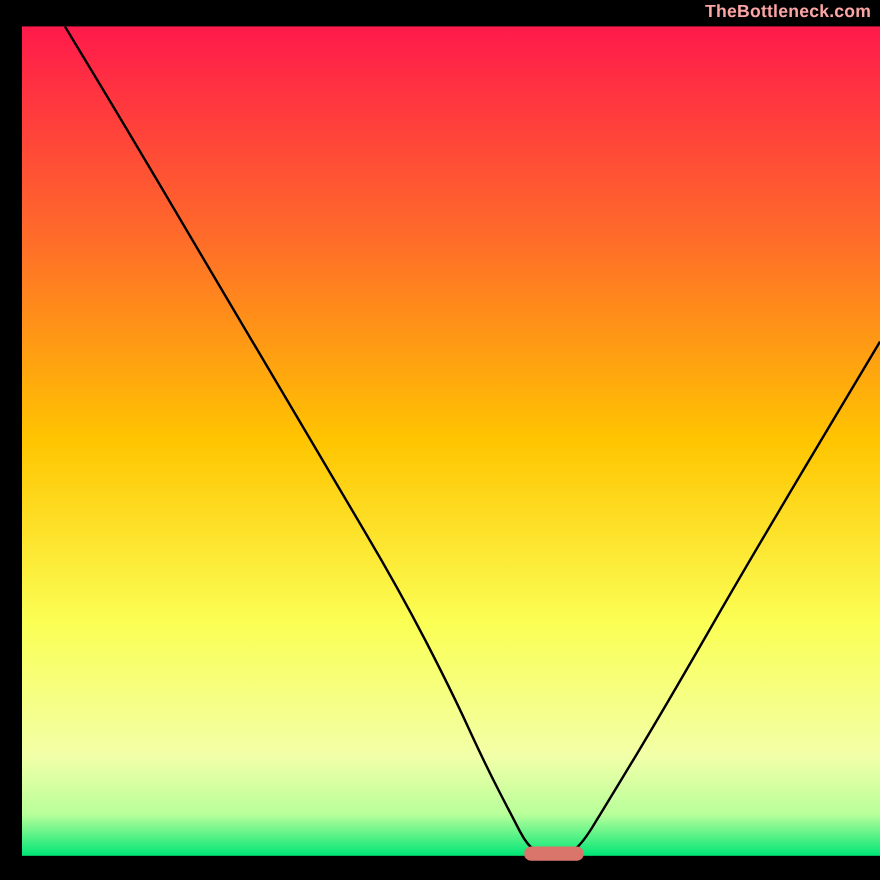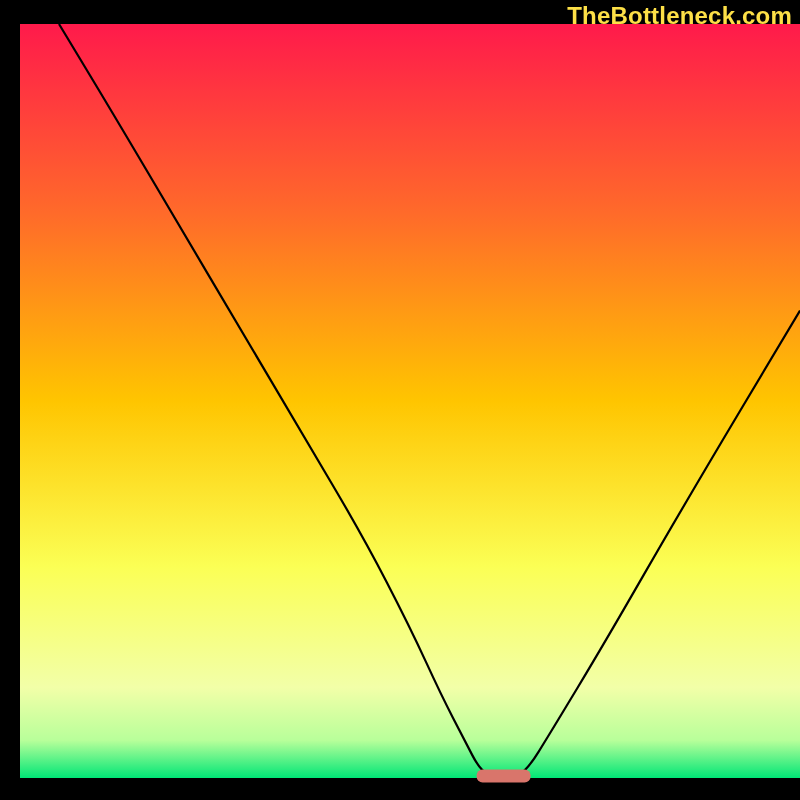--- a/index.html
+++ b/index.html
@@ -13,23 +13,23 @@
   .stage {
     position: relative;
     width: 800px;
     height: 800px;
   }
   .watermark {
     position: absolute;
     top: 2px;
     right: 8px;
     font-family: Arial, Helvetica, sans-serif;
-    font-size: 24px;
+    font-size: 16px;
     font-weight: 600;
-    color: #fde047;
+    color: #fca5a5;
     letter-spacing: 0.2px;
     z-index: 10;
     user-select: none;
   }
   svg {
     position: absolute;
     left: 0;
     top: 0;
   }
 </style>

